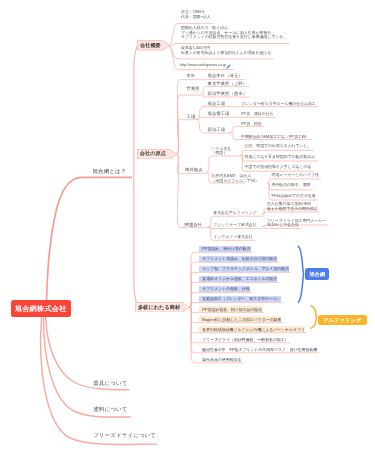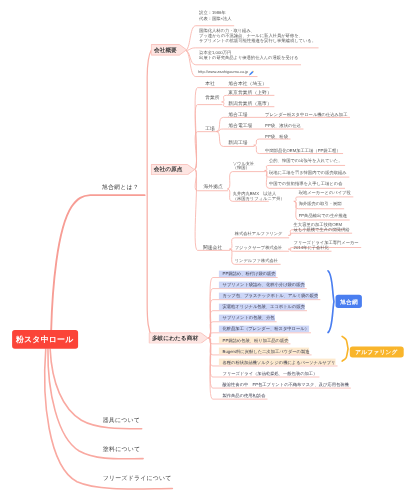--- a/index.html
+++ b/index.html
@@ -80,21 +80,21 @@
         <path d="M189.8,307.1 C194.8,307.1 187.5,322.65 193.5,322.65 L282.90625,322.65" stroke-width="0.7" stroke="#f8b0a8"></path>
         <path d="M189.8,307.1 C194.8,307.1 187.5,332.7 193.5,332.7 L306.515625,332.7" stroke-width="0.7" stroke="#f8b0a8"></path>
         <path d="M189.8,307.1 C194.8,307.1 187.5,342.75 193.5,342.75 L290.03125,342.75" stroke-width="0.7" stroke="#f8b0a8"></path>
         <path d="M189.8,307.1 C194.8,307.1 187.5,352.8 193.5,352.8 L318.625,352.8" stroke-width="0.7" stroke="#f8b0a8"></path>
         <path d="M189.8,307.1 C194.8,307.1 187.5,362.84999999999997 193.5,362.84999999999997 L242.796875,362.84999999999997" stroke-width="0.7" stroke="#f8b0a8"></path>
         <path d="M298.2,246.2 C302.4,249.2 301.9,264.25 303.59999999999997,274.25 C301.9,284.25 302.4,299.3 298.2,302.3" stroke-width="1.5" stroke="#4a7ef0"></path>
         <path d="M311,305.8 C315.2,308.8 314.7,307.05 316.4,317.05 C314.7,327.05 315.2,325.3 311,328.3" stroke-width="1.5" stroke="#f9b52b"></path>
       </g>
     <g id="gshapes"></g>
   </svg>
-<div class="nd" id="root-node" style="background: rgb(251, 68, 56);">粉スタ中ロール</div>
+<div class="nd" id="root-node" style="background: rgb(251, 68, 56);">旭合網株式会社</div>
     <div class="nd branch" style="left:92.5px;top:167.70000000000002px;height:6.4px;line-height:6.4px;">旭合網とは？</div>
     <div class="nd branch" style="left:93.3px;top:380.1px;height:6.4px;line-height:6.4px;">器具について</div>
     <div class="nd branch" style="left:93.5px;top:406.1px;height:6.4px;line-height:6.4px;">塗料について</div>
     <div class="nd branch" style="left:93.3px;top:432.3px;height:6.4px;line-height:6.4px;">フリーズドライについて</div>
     <svg class="nd" style="left:137px;top:40.4px;width:33.1px;height:10.6px;display:block;" viewBox="0 0 33.1 10.6">
       <path d="M0.5,0.5 L26.1,0.5 L32.6,5.3 L26.1,10.1 L0.5,10.1 Z" fill="#fde5e2" stroke="#f9c3bd" stroke-width="0.9"></path>
     </svg>
     <div class="nd penta" style="left:137px;top:40.4px;width:26.1px;height:10.6px;">会社概要</div>
     <svg class="nd" style="left:136.8px;top:148.7px;width:40.3px;height:10.5px;display:block;" viewBox="0 0 40.3 10.5">
       <path d="M0.5,0.5 L33.3,0.5 L39.8,5.25 L33.3,10 L0.5,10 Z" fill="#fde5e2" stroke="#f9c3bd" stroke-width="0.9"></path>

